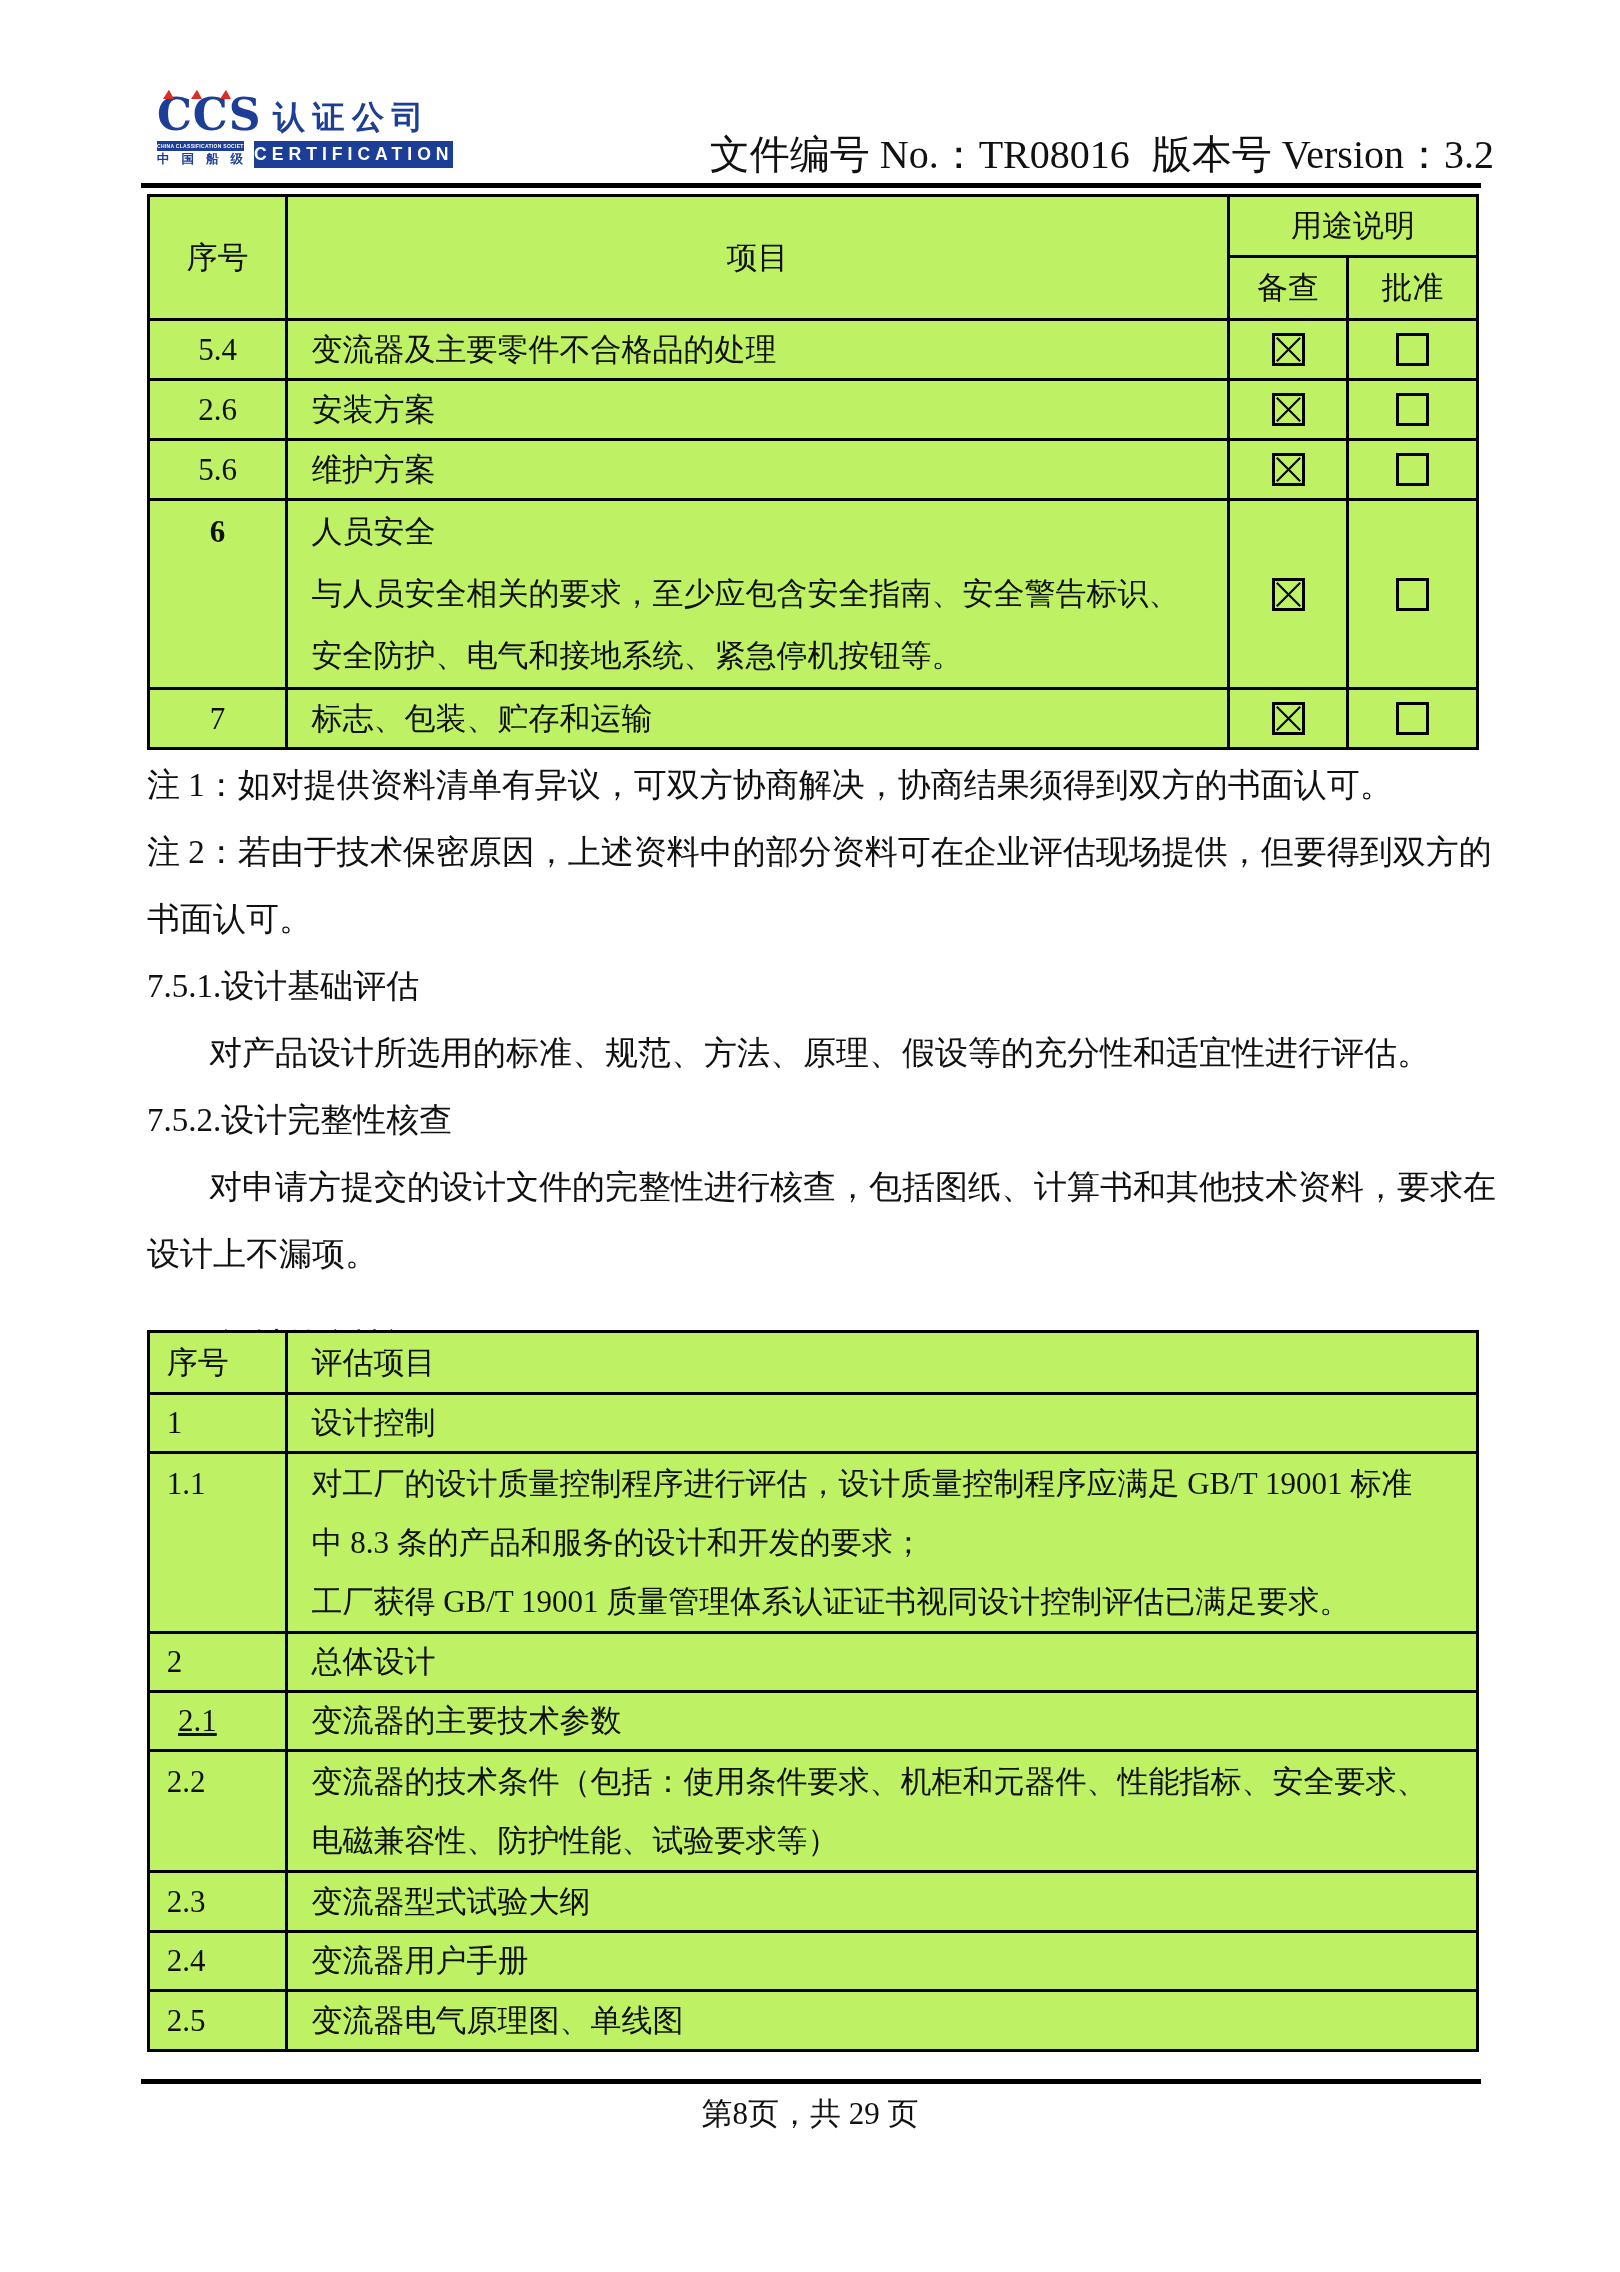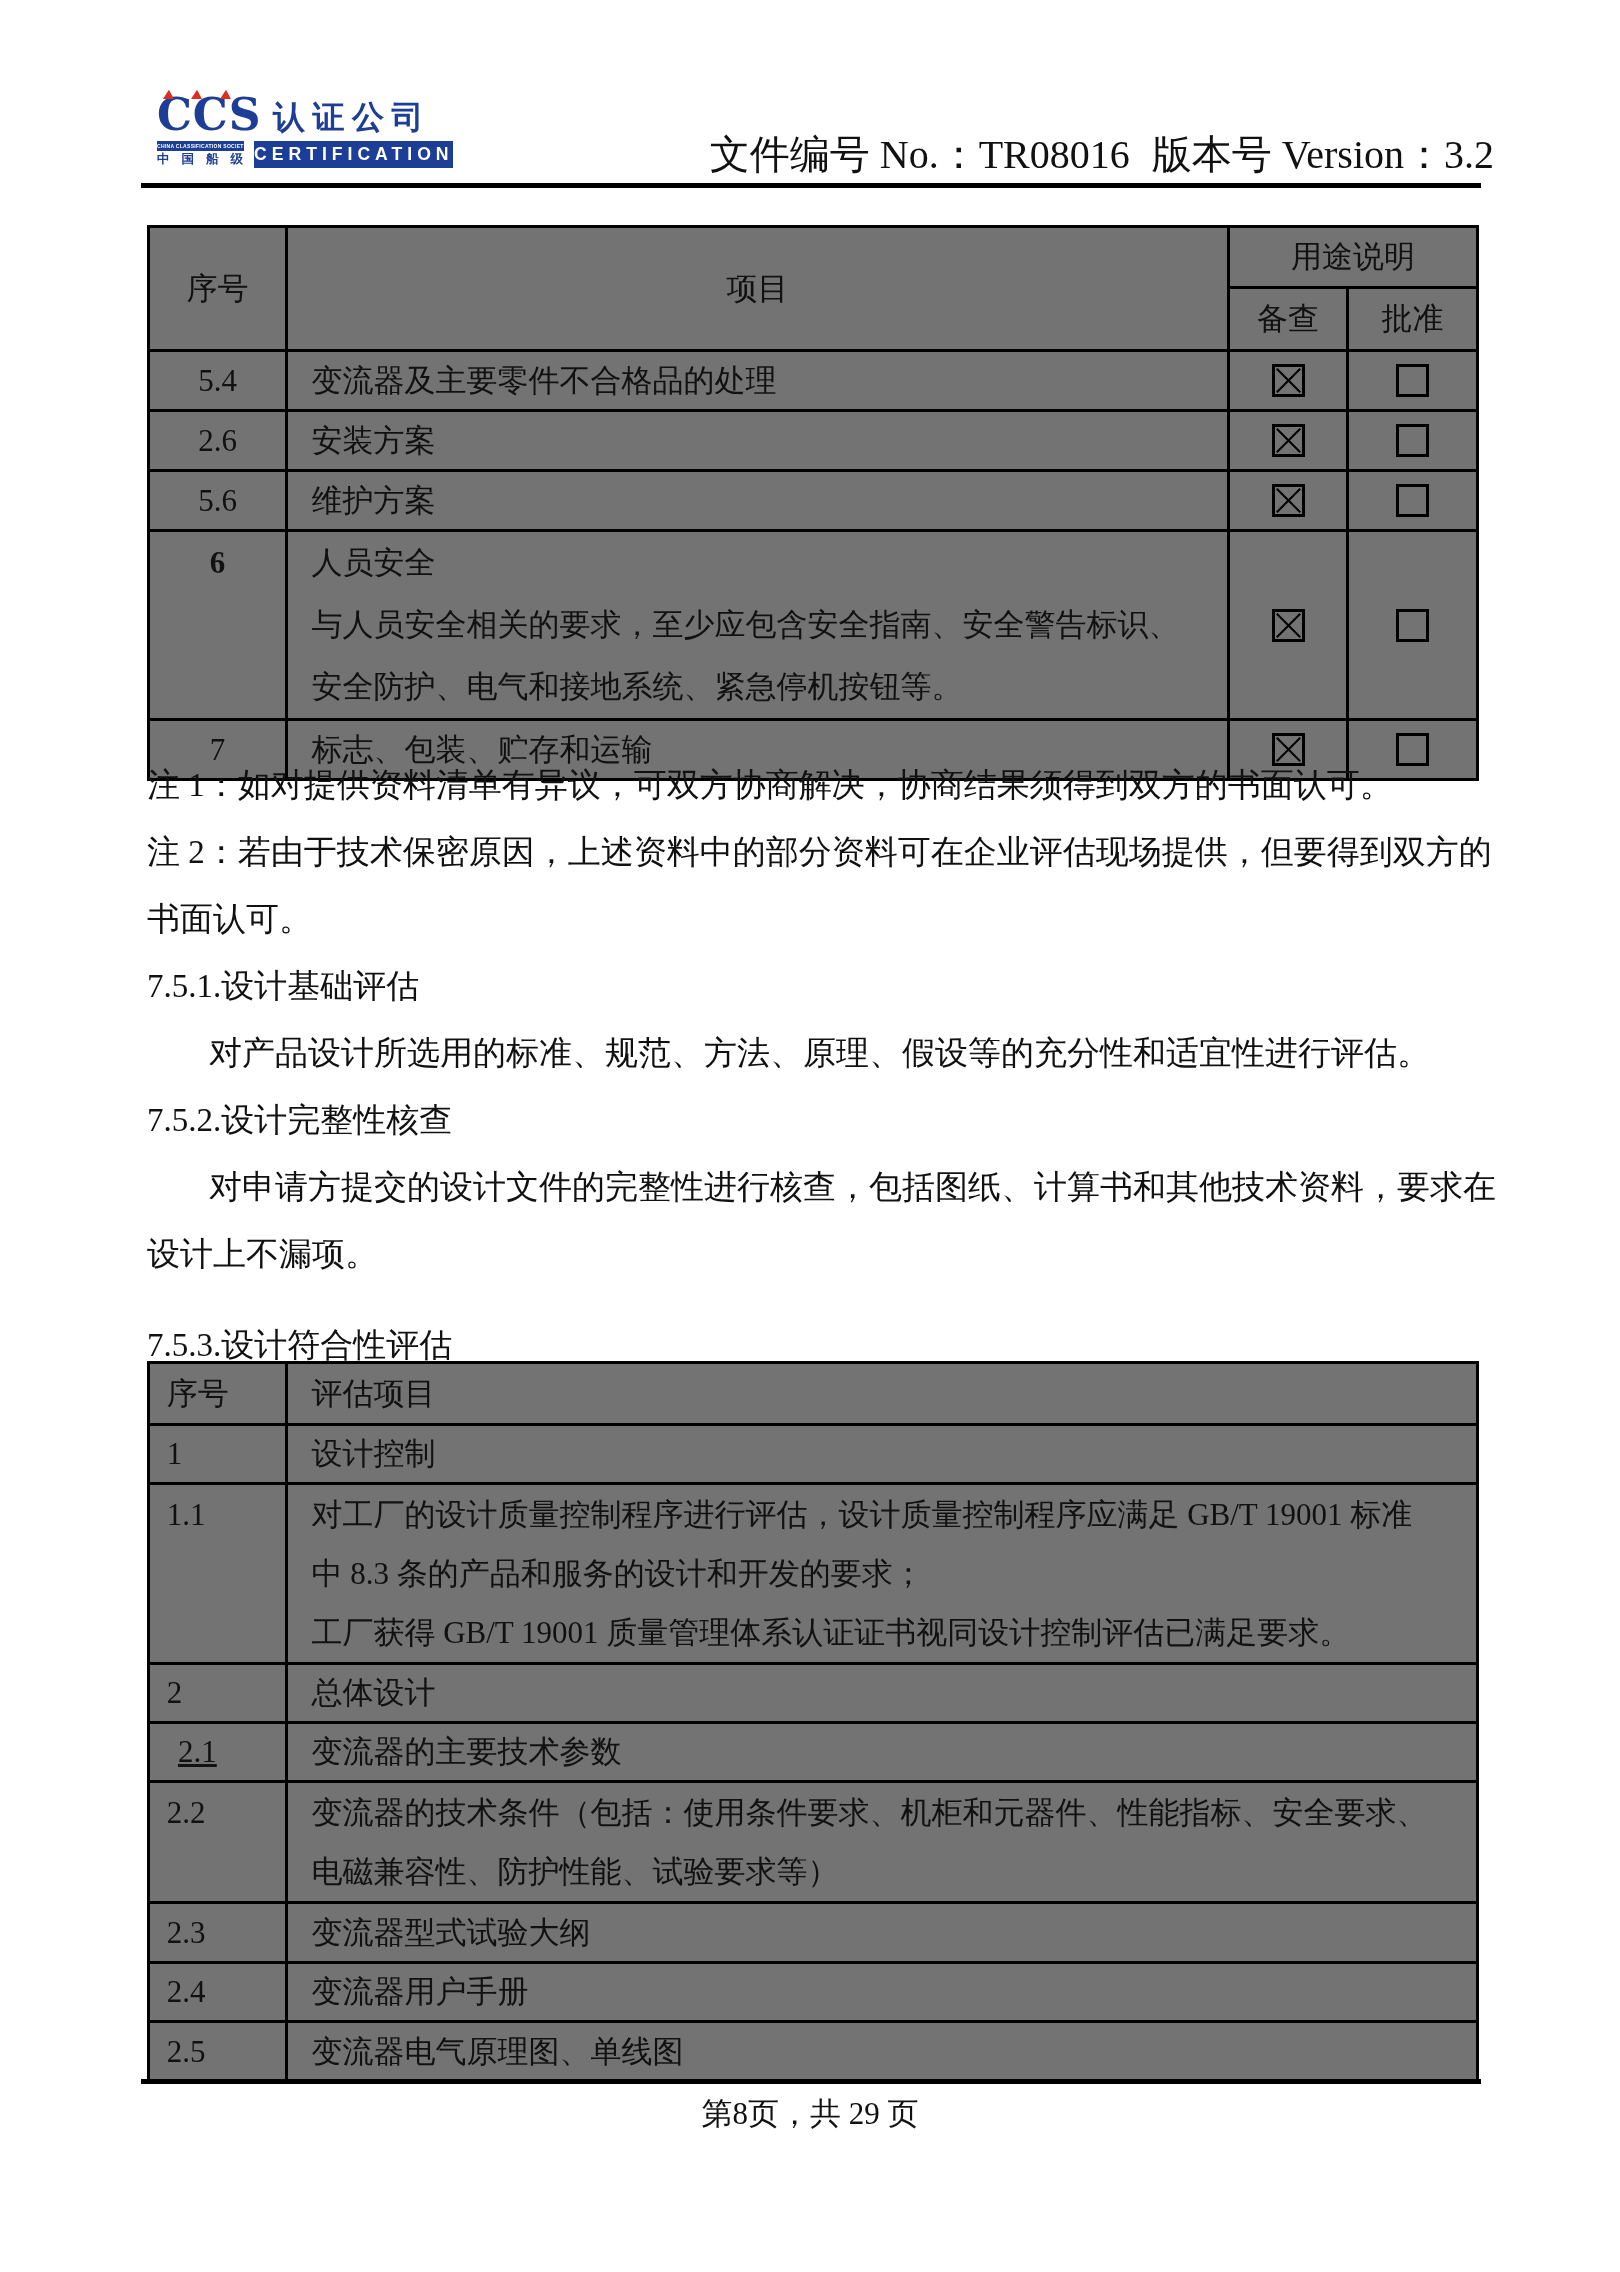--- a/index.html
+++ b/index.html
@@ -58,21 +58,21 @@
   
   .doc-id{
     position:absolute;top:127px;right:126px;
     font-size:40px;white-space:nowrap;
   }
   .doc-id .gap{display:inline-block;width:22px;}
   .rule{position:absolute;left:141px;width:1340px;height:5px;background:var(--line);}
   .rule.header-rule{top:183px;}
   .rule.footer-rule{top:2079px;}
   
-  table{border-collapse:collapse;position:absolute;table-layout:fixed;background:#737373;margin-top:31px;}
+  table{border-collapse:collapse;position:absolute;table-layout:fixed;background:#bef264;}
   td{border:3.3px solid var(--line);font-size:31px;padding:0;vertical-align:middle;overflow:hidden;}
   .num-cell{text-align:center;font-family:"Liberation Serif","DejaVu Serif",serif;}
   .item-cell{text-align:left;padding-left:23.4px;}
   .th{text-align:center;}
   .cell-lines div{line-height:62px;white-space:nowrap;}
   .bold{font-weight:bold;}
   
   .cb-cell{text-align:center;}
   .checkbox{width:33px;height:33px;border:3.3px solid var(--line);margin:0 auto;
     display:flex;align-items:center;justify-content:center;box-sizing:border-box;}

